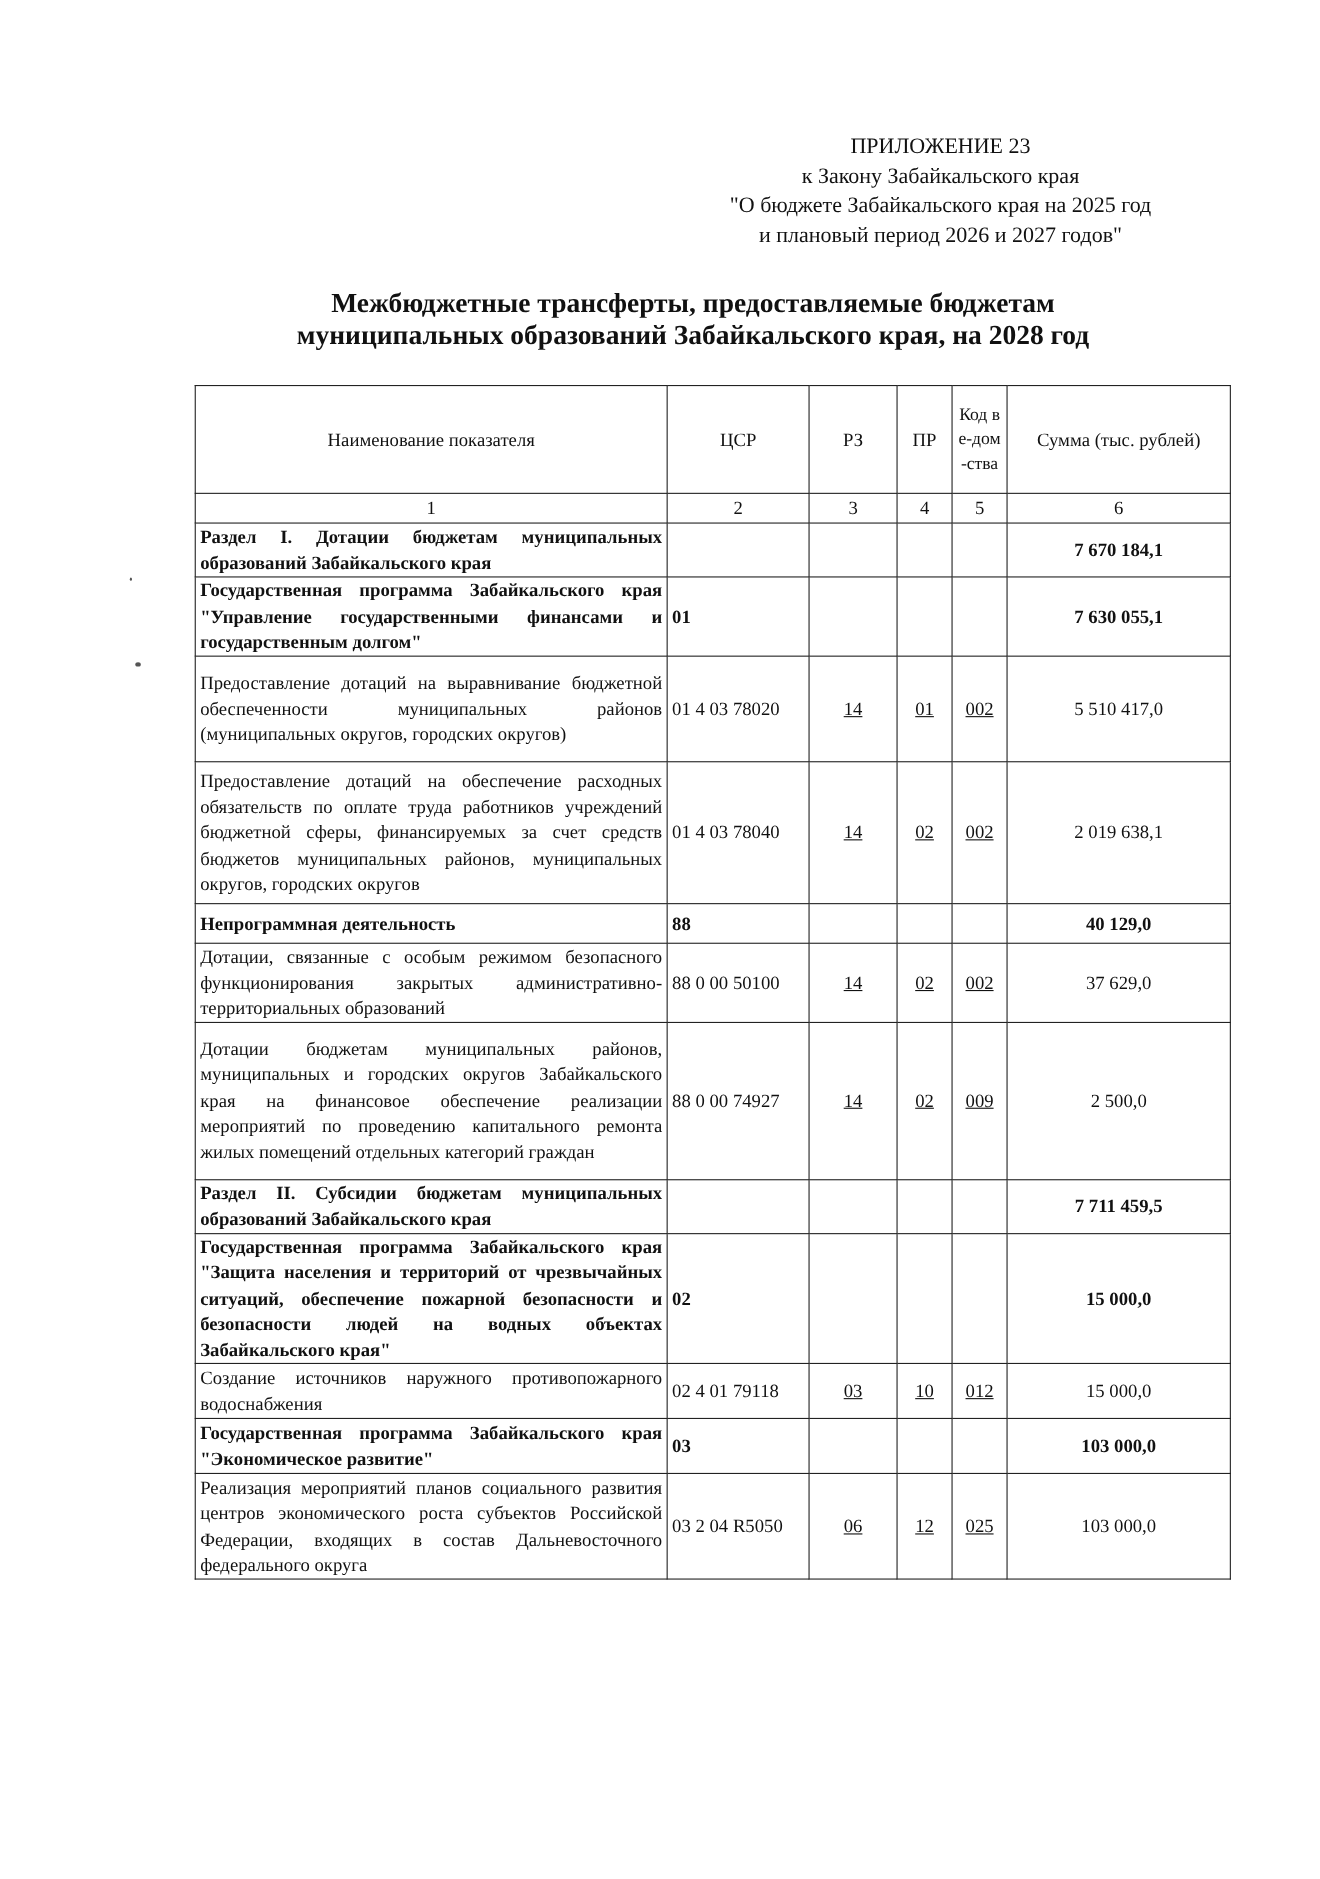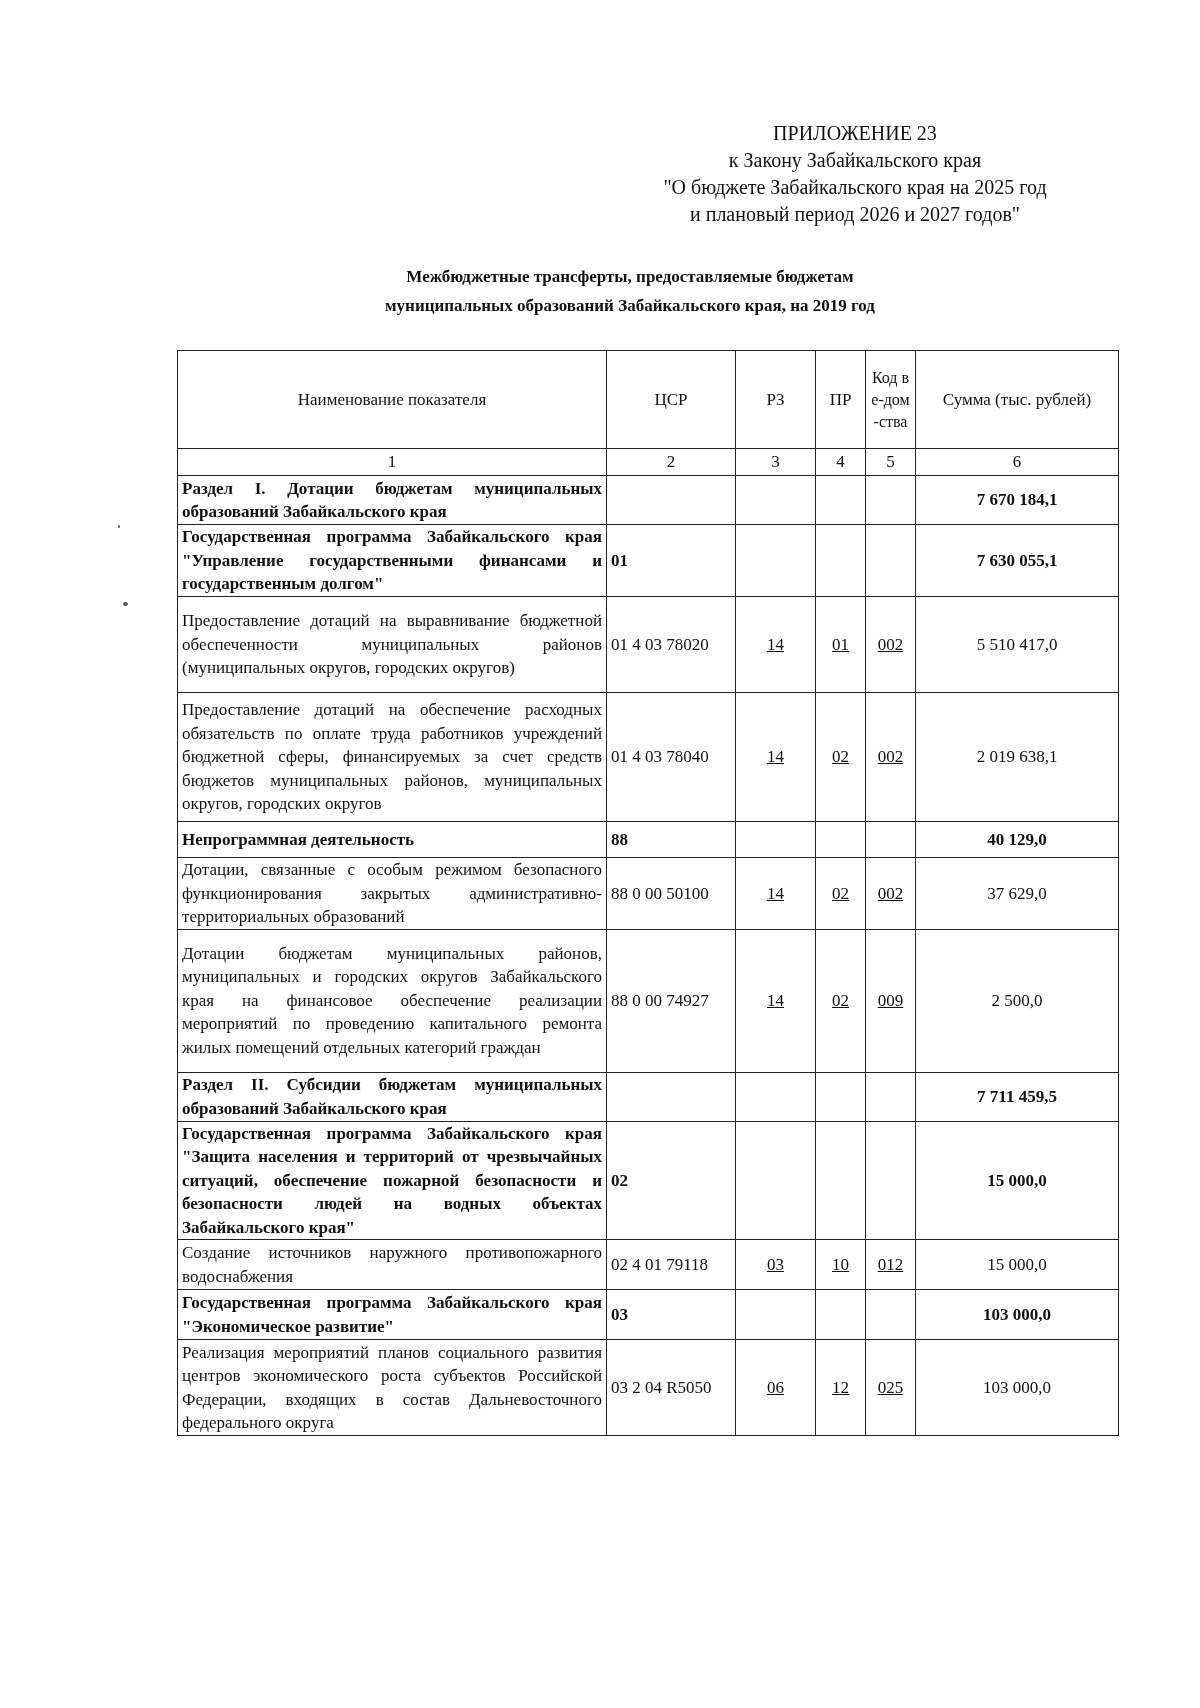--- a/index.html
+++ b/index.html
@@ -6,21 +6,21 @@
   body {
     width: 1200px; height: 1708px; position: relative; overflow: hidden;
     font-family: "Liberation Serif", "DejaVu Serif", serif; color: #111111;
   }
   .appendix {
     position: absolute; left: 610px; top: 120px; width: 490px;
     text-align: center; font-size: 20px; line-height: 27px;
   }
   .title {
     position: absolute; left: 200px; top: 262px; width: 860px;
-    text-align: center; font-size: 17px; font-weight: bold; line-height: 29px;
+    text-align: center; font-size: 25px; font-weight: bold; line-height: 29px;
   }
   table.grid {
     position: absolute; left: 177px; top: 350px;
     border-collapse: collapse; table-layout: fixed; width: 941px;
     font-size: 17px; line-height: 23.5px;
   }
   table.grid td, table.grid th {
     border: 1.3px solid #222222; padding: 0 4px; vertical-align: middle;
     font-weight: normal;
   }
@@ -39,21 +39,21 @@
 
 <div class="appendix">
   <div>ПРИЛОЖЕНИЕ 23</div>
   <div>к Закону Забайкальского края</div>
   <div>"О бюджете Забайкальского края на 2025 год</div>
   <div>и плановый период 2026 и 2027 годов"</div>
 </div>
 
 <div class="title">
   <div>Межбюджетные трансферты, предоставляемые бюджетам</div>
-  <div>муниципальных образований Забайкальского края, на 2019 год</div>
+  <div>муниципальных образований Забайкальского края, на 2028 год</div>
 </div>
 
 <table class="grid">
   <colgroup>
     <col style="width:429px">
     <col style="width:129px">
     <col style="width:80px">
     <col style="width:50px">
     <col style="width:50px">
     <col style="width:203px">

